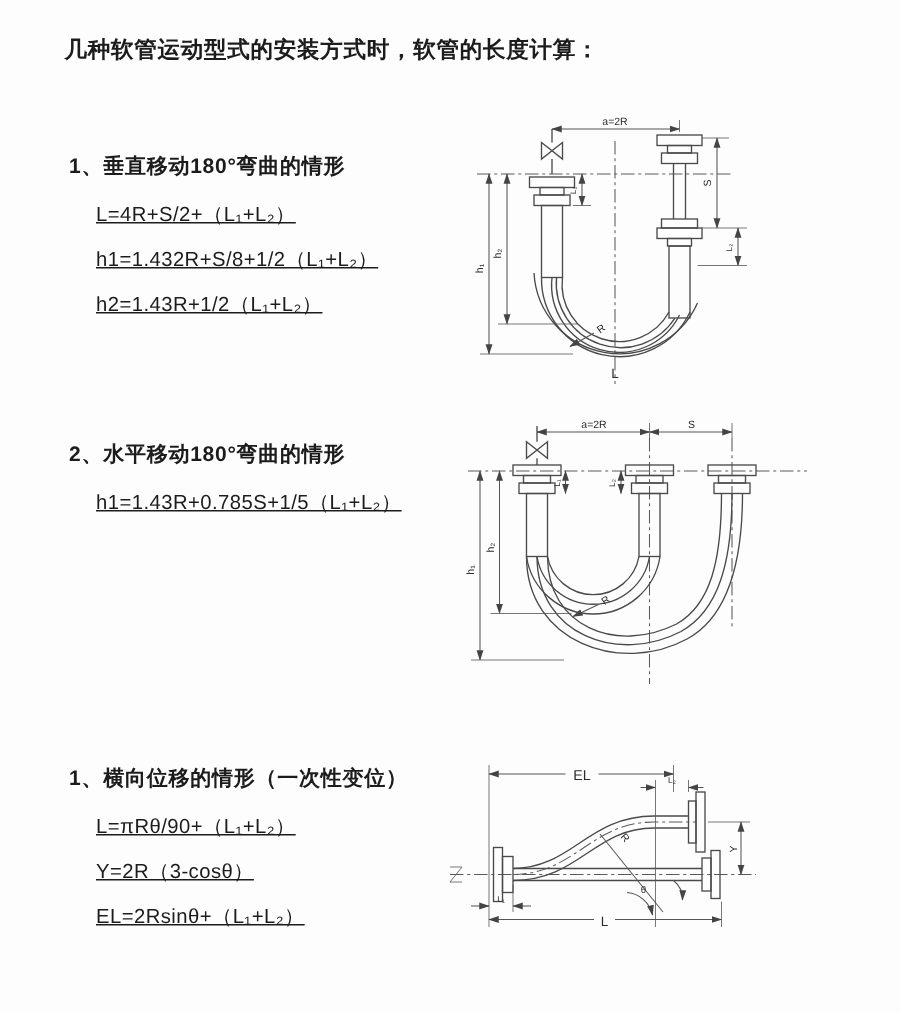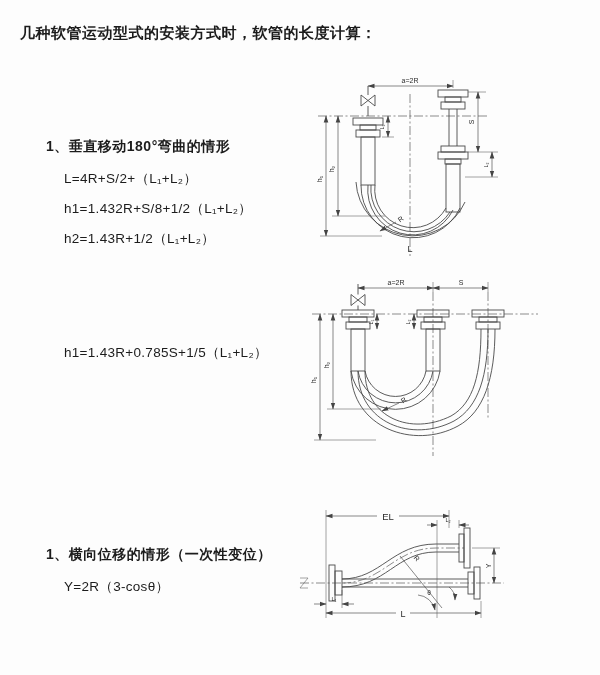--- a/index.html
+++ b/index.html
@@ -1,24 +1,24 @@
 <!DOCTYPE html>
 <html><head>
 <meta charset="utf-8">
 <style>
   html,body{margin:0;padding:0;}
   body{
     width:600px;height:675px;position:relative;overflow:hidden;
     background:#fdfdfd;color:#1c1c1c;
     font-family:"Liberation Sans","DejaVu Sans",sans-serif;
   }
-  .title{position:absolute;left:20px;top:24px;font-size:15px;font-weight:700;letter-spacing:.5px;}
-  .sec{position:absolute;left:46px;margin-top:36px;}
+  .title{position:absolute;left:43px;top:24px;font-size:15px;font-weight:700;letter-spacing:.5px;}
+  .sec{position:absolute;left:46px;}
   .sec-head{font-size:14px;font-weight:700;letter-spacing:.5px;}
-  .formulas{margin:8px 0 0 18px;}
+  .formulas{margin:8px 0 0 18px;text-decoration:underline;}
   .formula{height:30px;line-height:30px;font-size:13.5px;letter-spacing:.3px;}
   #sec0{top:102px;} #sec1{top:294px;} #sec2{top:510px;}
   svg.diagram{position:absolute;}
   #d1{left:310px;top:74px;} #d2{left:306px;top:278px;} #d3{left:296px;top:498px;}
   svg text{font-family:"Liberation Sans","DejaVu Sans",sans-serif;fill:#2b2b2b;}
   .st{stroke:#4a4a4a;fill:none;stroke-width:.9;}
   .thin{stroke:#5a5a5a;fill:none;stroke-width:.55;}
   .dim{stroke:#555;fill:none;stroke-width:.7;}
   .chain{stroke:#5a5a5a;fill:none;stroke-width:.7;stroke-dasharray:9 2.5 2 2.5;}
   .lbl{font-size:7px;} .lbl-s{font-size:5.5px;} .lbl-m{font-size:9px;}
@@ -31,29 +31,32 @@
 <div class="sec" id="sec0">
   <div class="sec-head">1、垂直移动180°弯曲的情形</div>
   <div class="formulas">
     <div class="formula">L=4R+S/2+（L₁+L₂）</div>
     <div class="formula">h1=1.432R+S/8+1/2（L₁+L₂）</div>
     <div class="formula">h2=1.43R+1/2（L₁+L₂）</div>
   </div>
 </div>
 
 <div class="sec" id="sec1">
+  <div class="sec-head">2、水平移动180°弯曲的情形</div>
   <div class="formulas">
     <div class="formula">h1=1.43R+0.785S+1/5（L₁+L₂）</div>
   </div>
 </div>
 
 <div class="sec" id="sec2">
   <div class="sec-head">1、横向位移的情形（一次性变位）</div>
   <div class="formulas">
+    <div class="formula">L=πRθ/90+（L₁+L₂）</div>
     <div class="formula">Y=2R（3-cosθ）</div>
+    <div class="formula">EL=2Rsinθ+（L₁+L₂）</div>
   </div>
 </div>
 
 <svg id="d1" class="diagram" width="228" height="188" viewBox="0 0 228 188">
   <defs>
     <pattern id="hx1" width="3.5" height="3.5" patternUnits="userSpaceOnUse">
       <path d="M0,3.5 L3.5,0 M0,0 L3.5,3.5" stroke="#8a8a8a" stroke-width="0.5"></path>
     </pattern>
     <marker id="ar1" markerWidth="8" markerHeight="8" refX="6.5" refY="3" orient="auto-start-reverse" markerUnits="userSpaceOnUse">
       <path d="M0,0.7 L7,3 L0,5.3 Z" fill="#444"></path>

